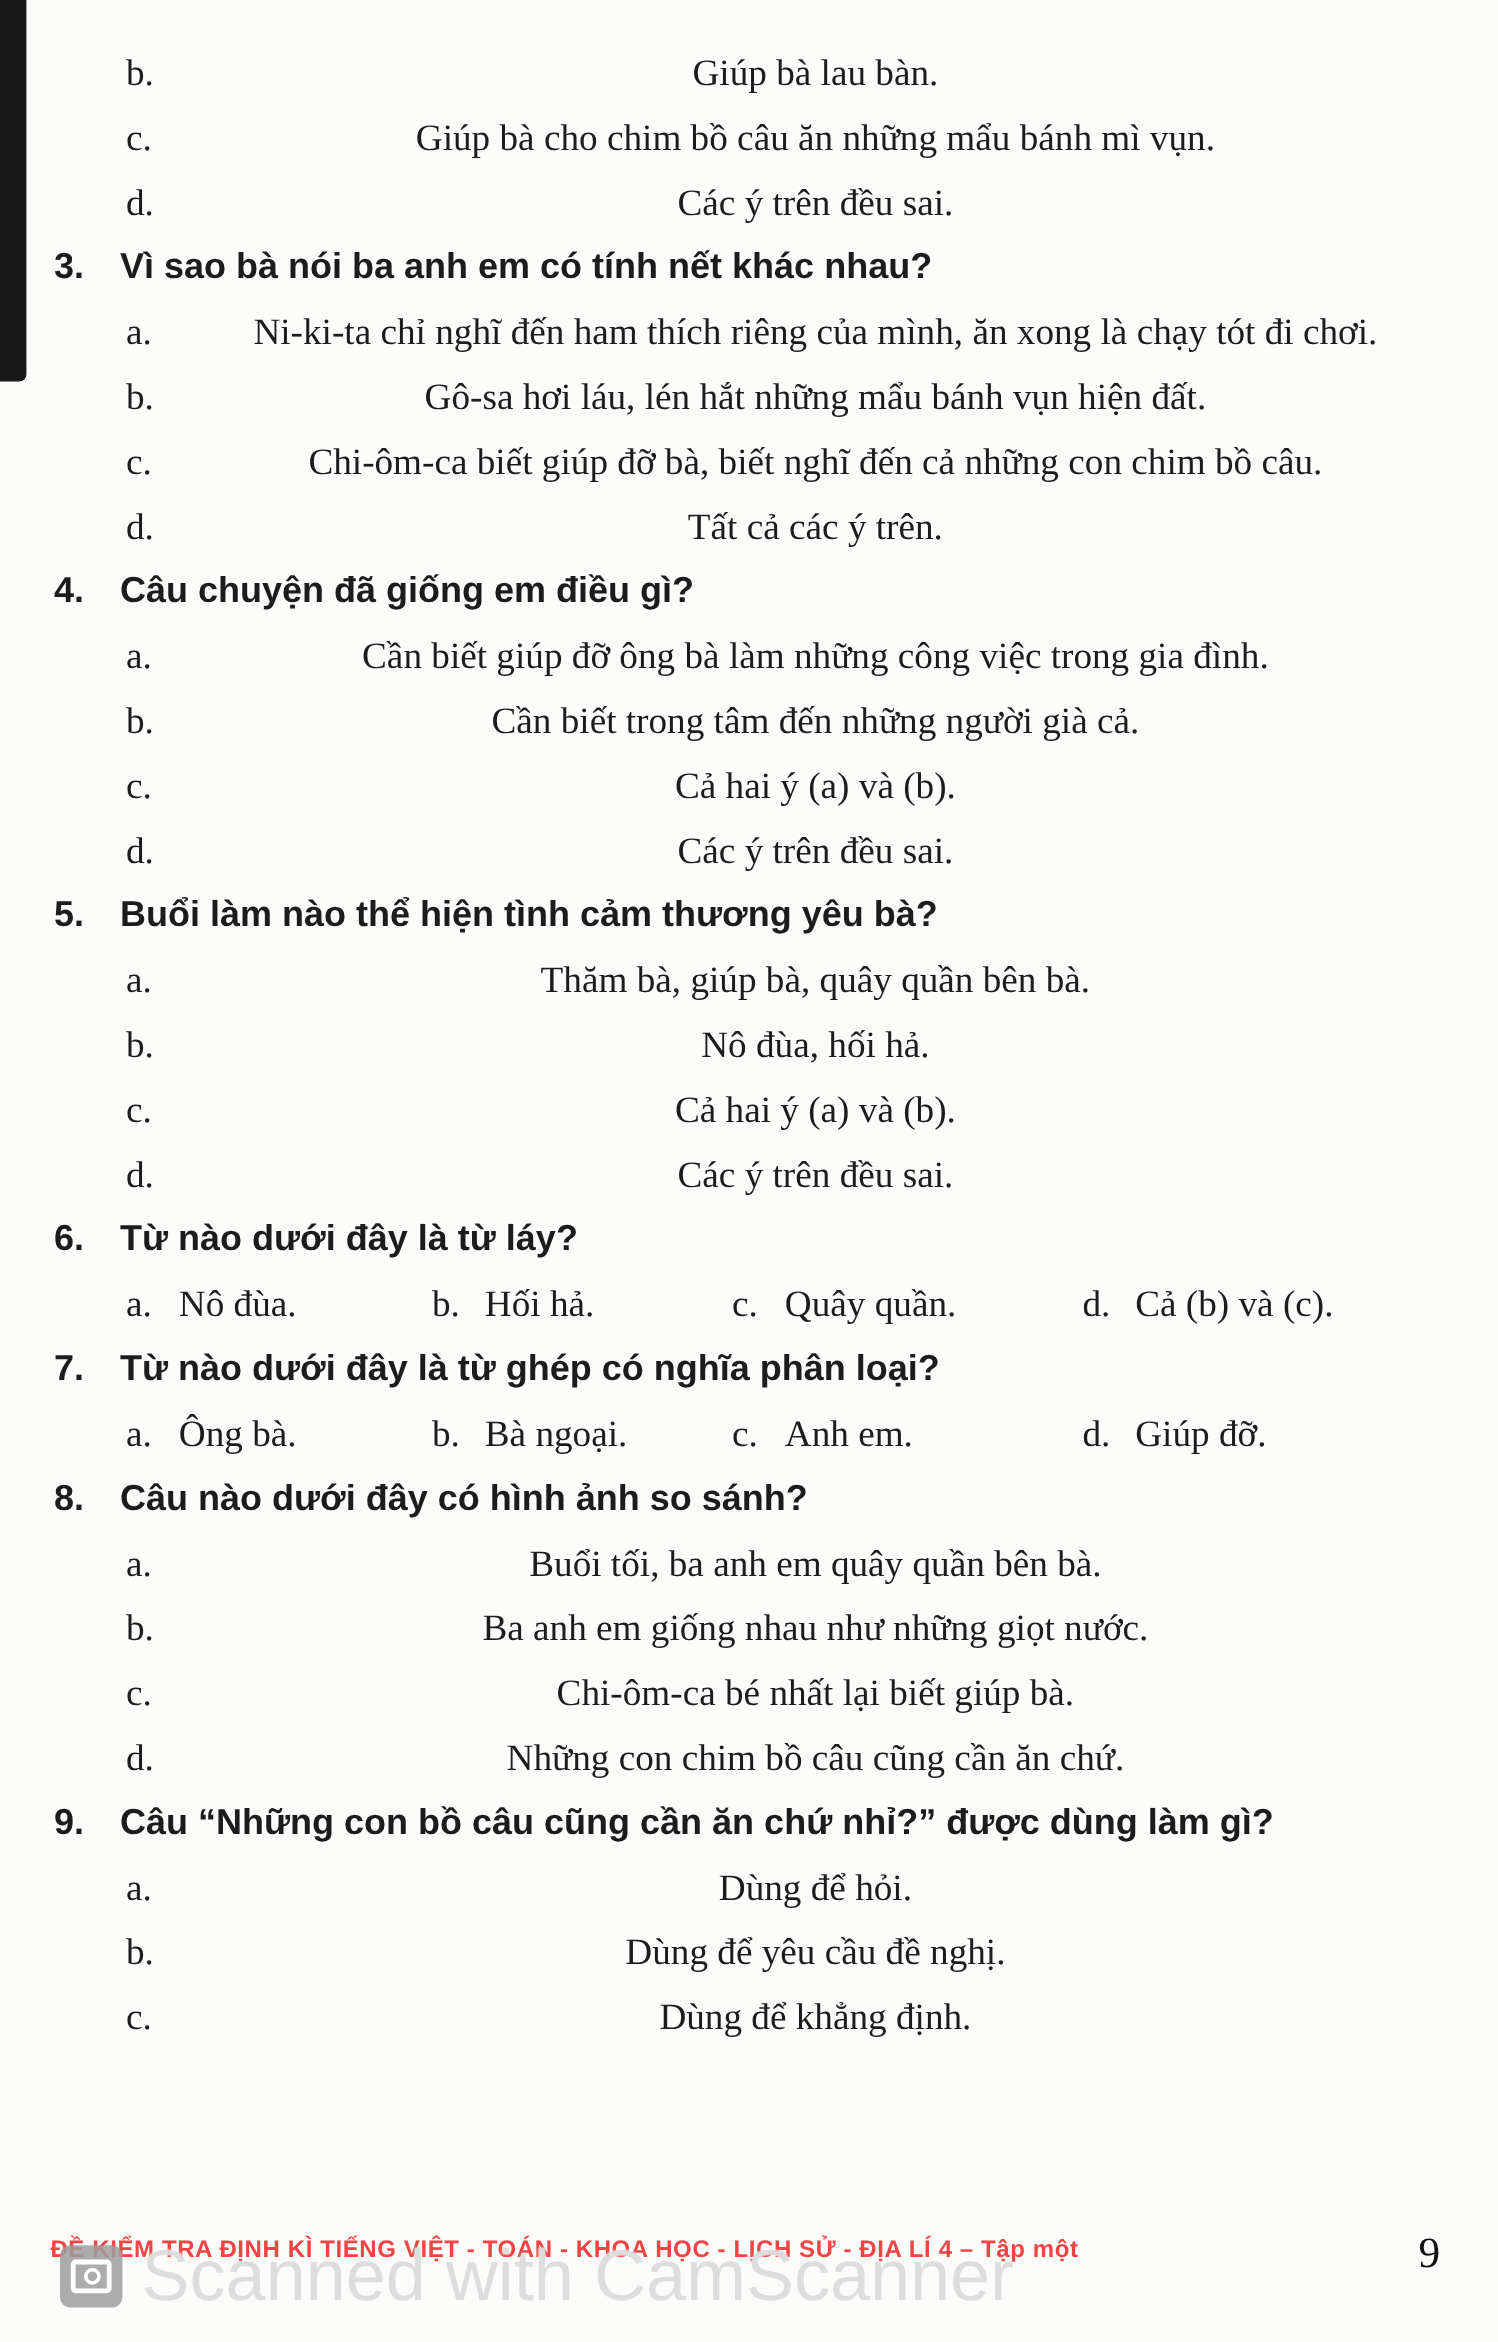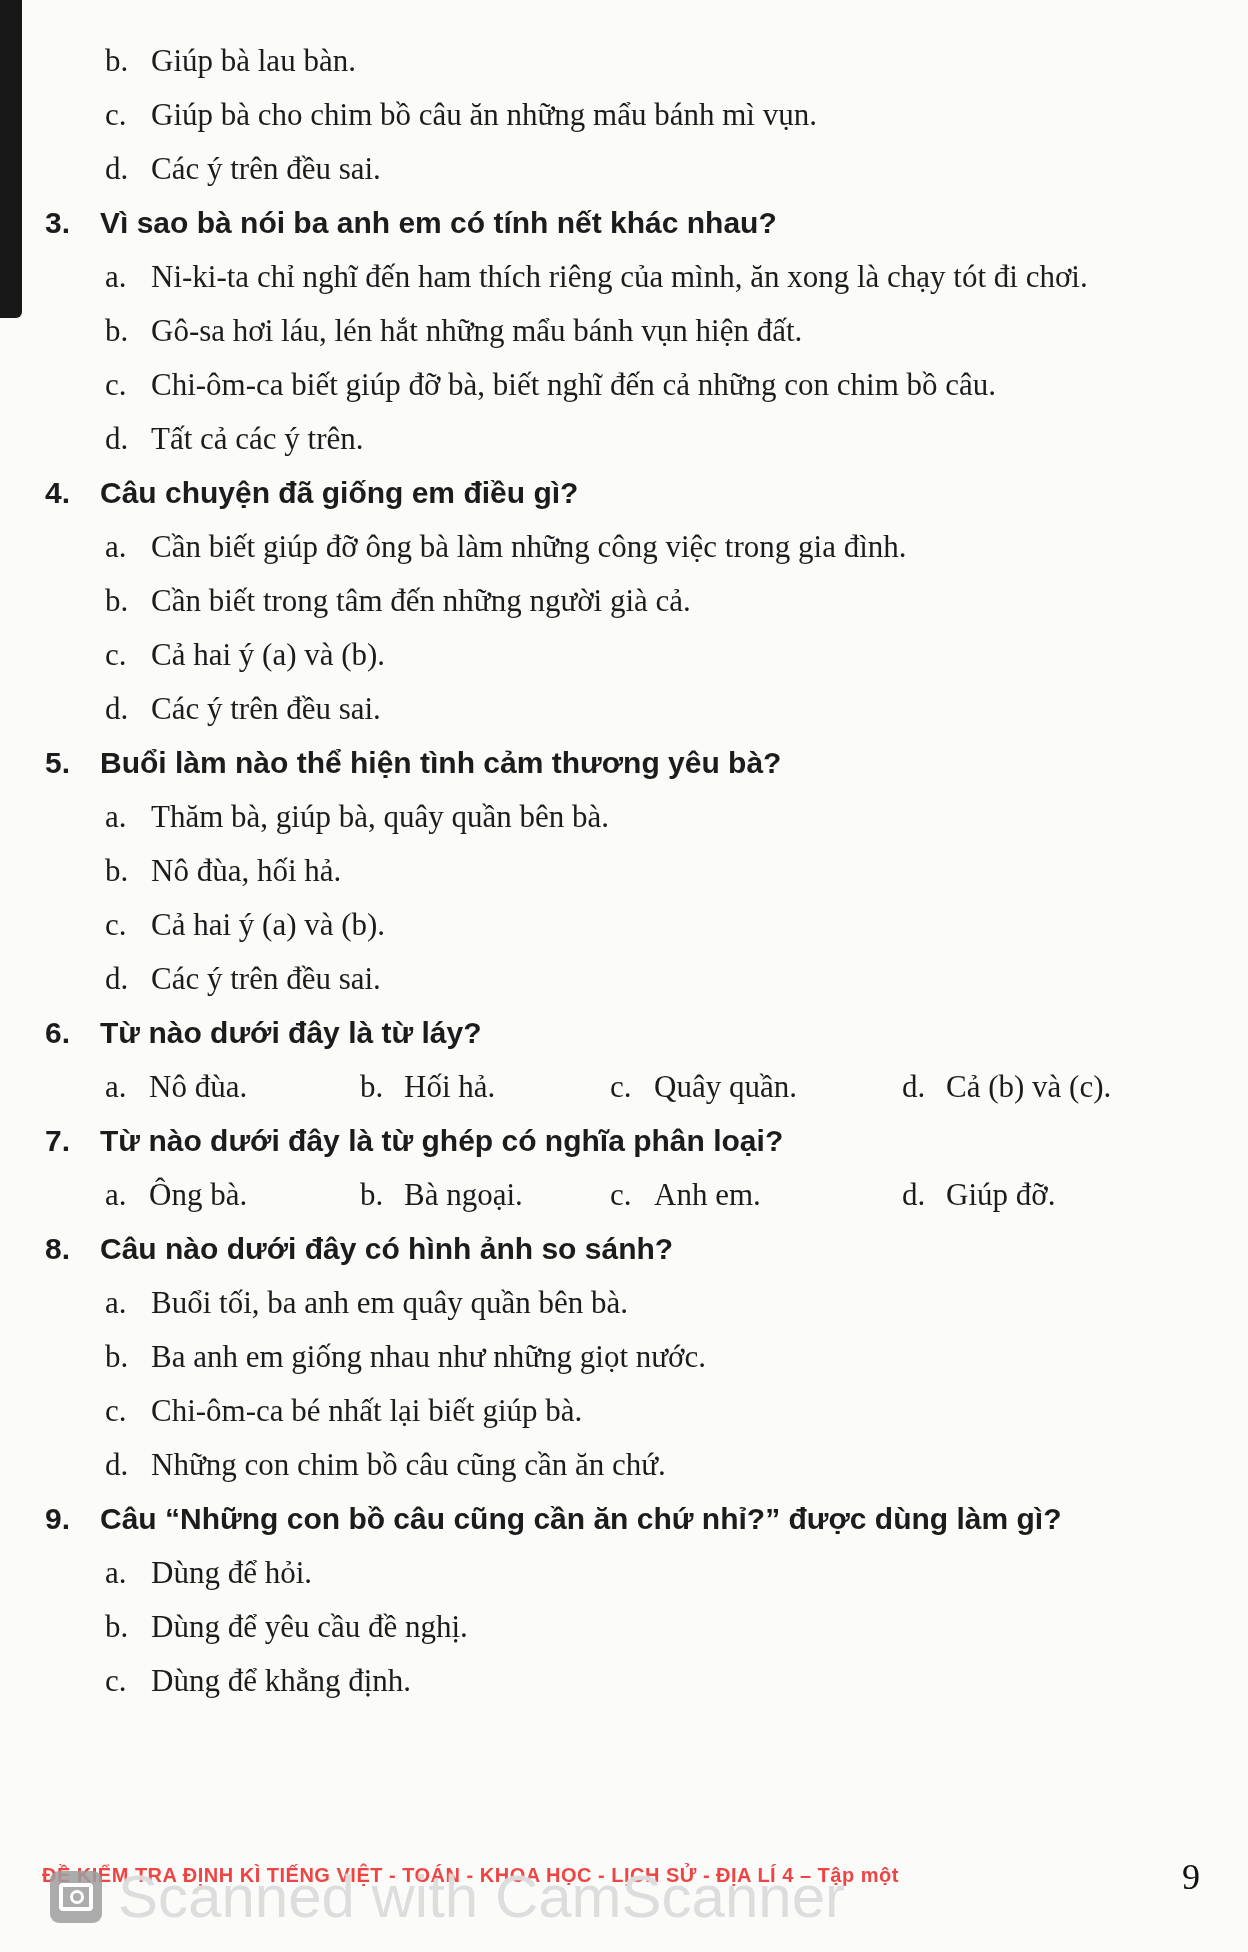--- a/index.html
+++ b/index.html
@@ -24,21 +24,21 @@
     font-family:"Liberation Sans", sans-serif;
     font-weight:bold;
     font-size:30px;
   }
   .q-num{flex:0 0 55px;}
   .q-text{flex:1;}
   .options{padding-left:60px;}
   .leading-options{padding-left:60px;}
   .opt{display:flex;}
   .opt-label{flex:0 0 46px;}
-  .opt-text{flex:1;}
+  .opt-text{flex:1;text-align:center;}
   .options.inline{display:flex;}
   .options.inline .opt{display:flex;}
   .options.inline .opt:nth-child(1){width:255px;}
   .options.inline .opt:nth-child(2){width:250px;}
   .options.inline .opt:nth-child(3){width:292px;}
   .options.inline .opt:nth-child(4){flex:1;}
   .options.inline .opt .opt-label{flex:0 0 44px;}
   .options.inline .opt .opt-text{flex:none;}
   .footer{
     position:absolute;left:42px;right:48px;top:1856px;

